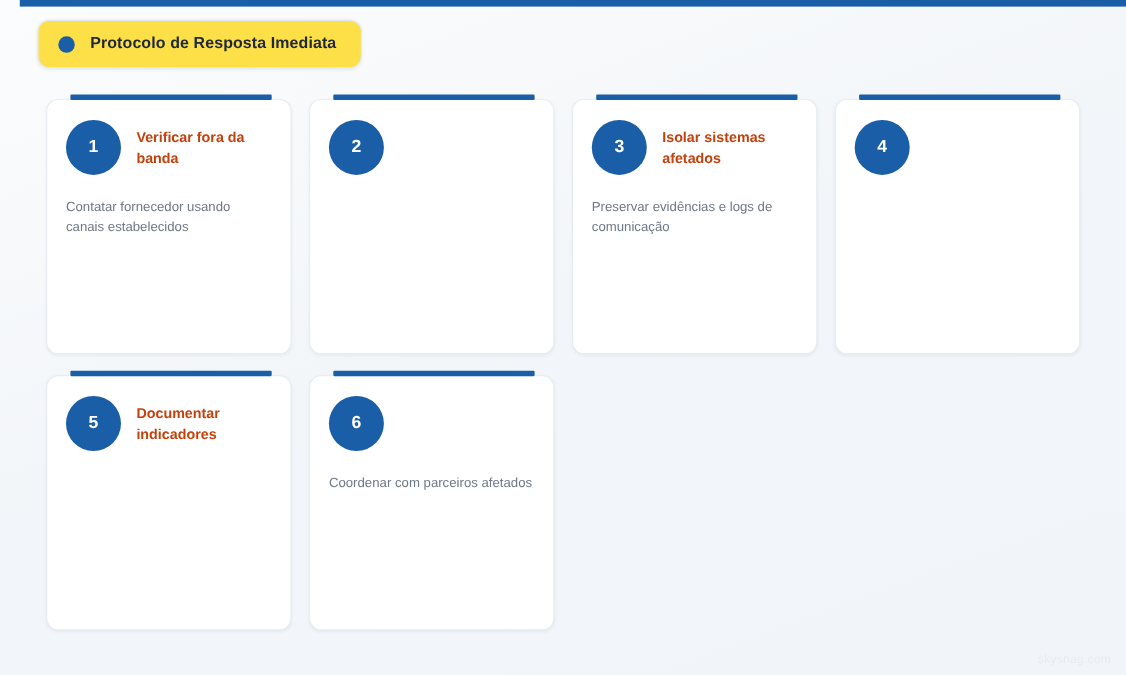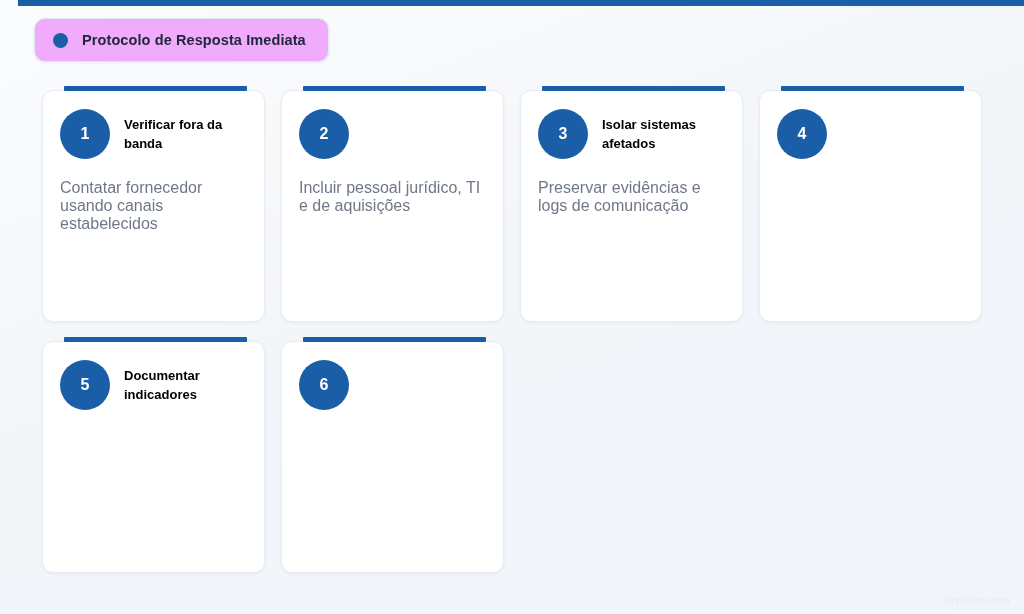--- a/index.html
+++ b/index.html
@@ -29,21 +29,21 @@
   #header-pill {
     position: absolute;
     left: 34px;
     top: 18px;
     height: 44px;
     box-sizing: border-box;
     display: flex;
     align-items: center;
     gap: 14px;
     padding: 0 22px 0 18px;
-    background: #f0abfc;
+    background: #fde047;
     border: 1px solid #e2e8f0;
     border-radius: 11px;
     box-shadow: 0 1px 3px rgba(15, 40, 80, 0.07);
   }
   #header-pill .dot {
     width: 15px;
     height: 15px;
     border-radius: 50%;
     background: #1b5ea8;
     flex: 0 0 auto;
@@ -105,25 +105,25 @@
     font-size: 16px;
     font-weight: bold;
     display: flex;
     align-items: center;
     justify-content: center;
   }
   .card-title {
     font-size: 13px;
     font-weight: bold;
     line-height: 19px;
-    color: #000000;
+    color: #c2410c;
   }
   .card-desc {
     margin-top: 20px;
-    font-size: 16px;
+    font-size: 12px;
     line-height: 18px;
     color: #6f7886;
   }
 
   #watermark {
     position: absolute;
     right: 14px;
     bottom: 8px;
     font-size: 11px;
     color: #e7ecf2;
@@ -153,21 +153,20 @@
       <div class="card-desc">Contatar fornecedor usando canais estabelecidos</div>
     </div>
   </div>
 
   <div class="card-wrap">
     <div class="card-accent"></div>
     <div class="card">
       <div class="card-head">
         <div class="badge">2</div>
       </div>
-      <div class="card-desc">Incluir pessoal jurídico, TI e de aquisições</div>
     </div>
   </div>
 
   <div class="card-wrap">
     <div class="card-accent"></div>
     <div class="card">
       <div class="card-head">
         <div class="badge">3</div>
         <div class="card-title">Isolar sistemas afetados</div>
       </div>
@@ -193,18 +192,19 @@
       </div>
     </div>
   </div>
 
   <div class="card-wrap">
     <div class="card-accent"></div>
     <div class="card">
       <div class="card-head">
         <div class="badge">6</div>
       </div>
+      <div class="card-desc">Coordenar com parceiros afetados</div>
     </div>
   </div>
 
 </div>
 
 <div id="watermark">skysnag.com</div>
 
 </body></html>

